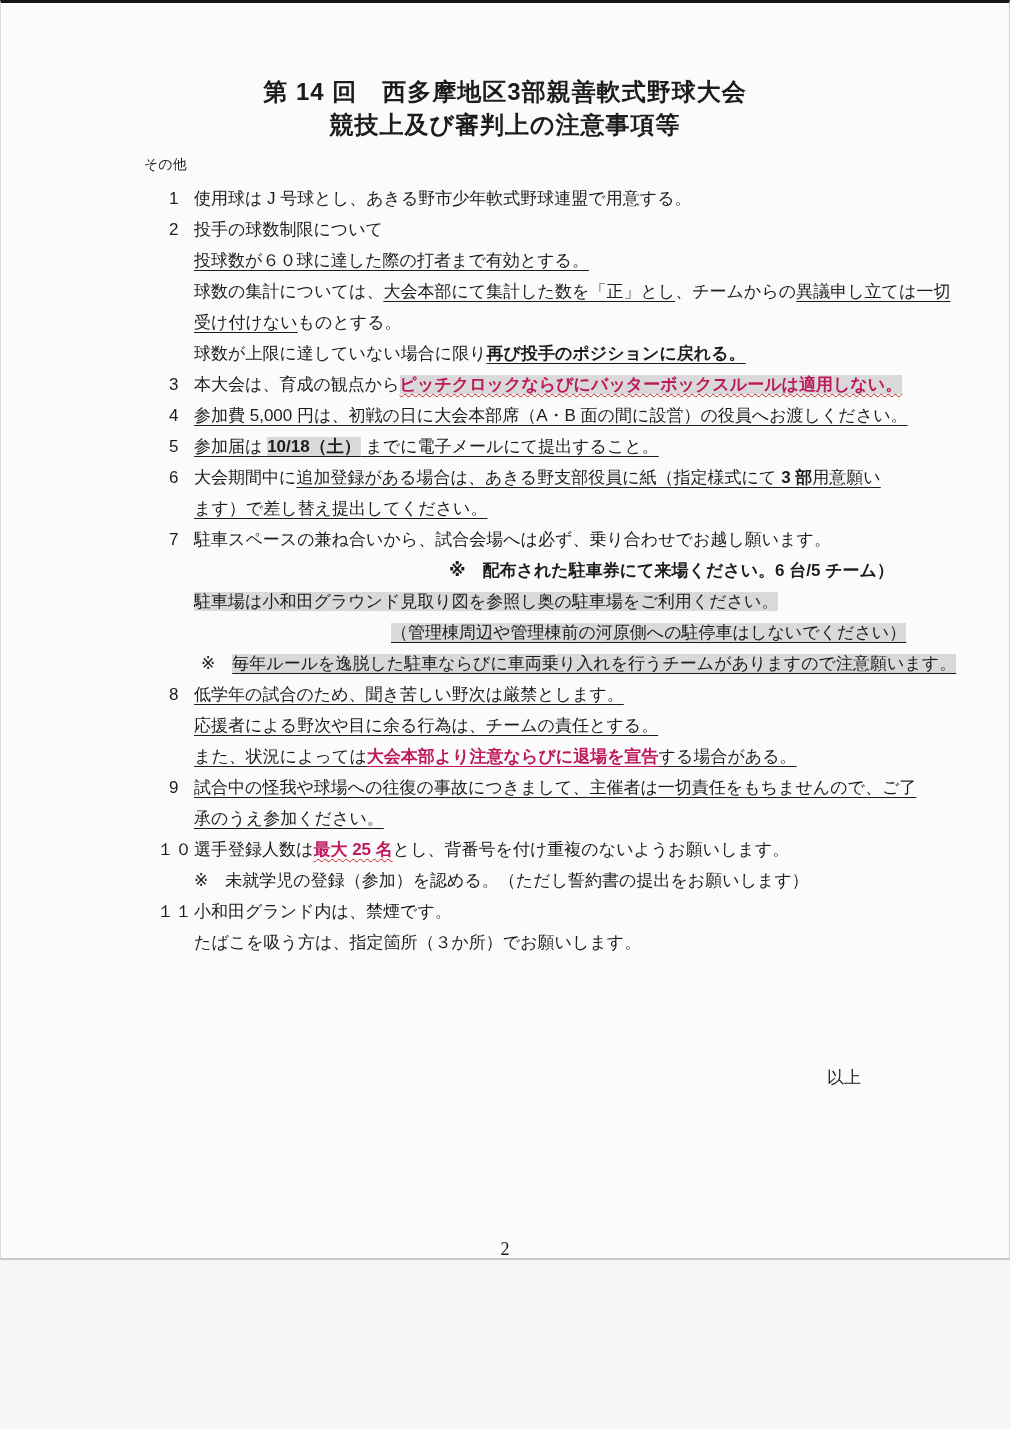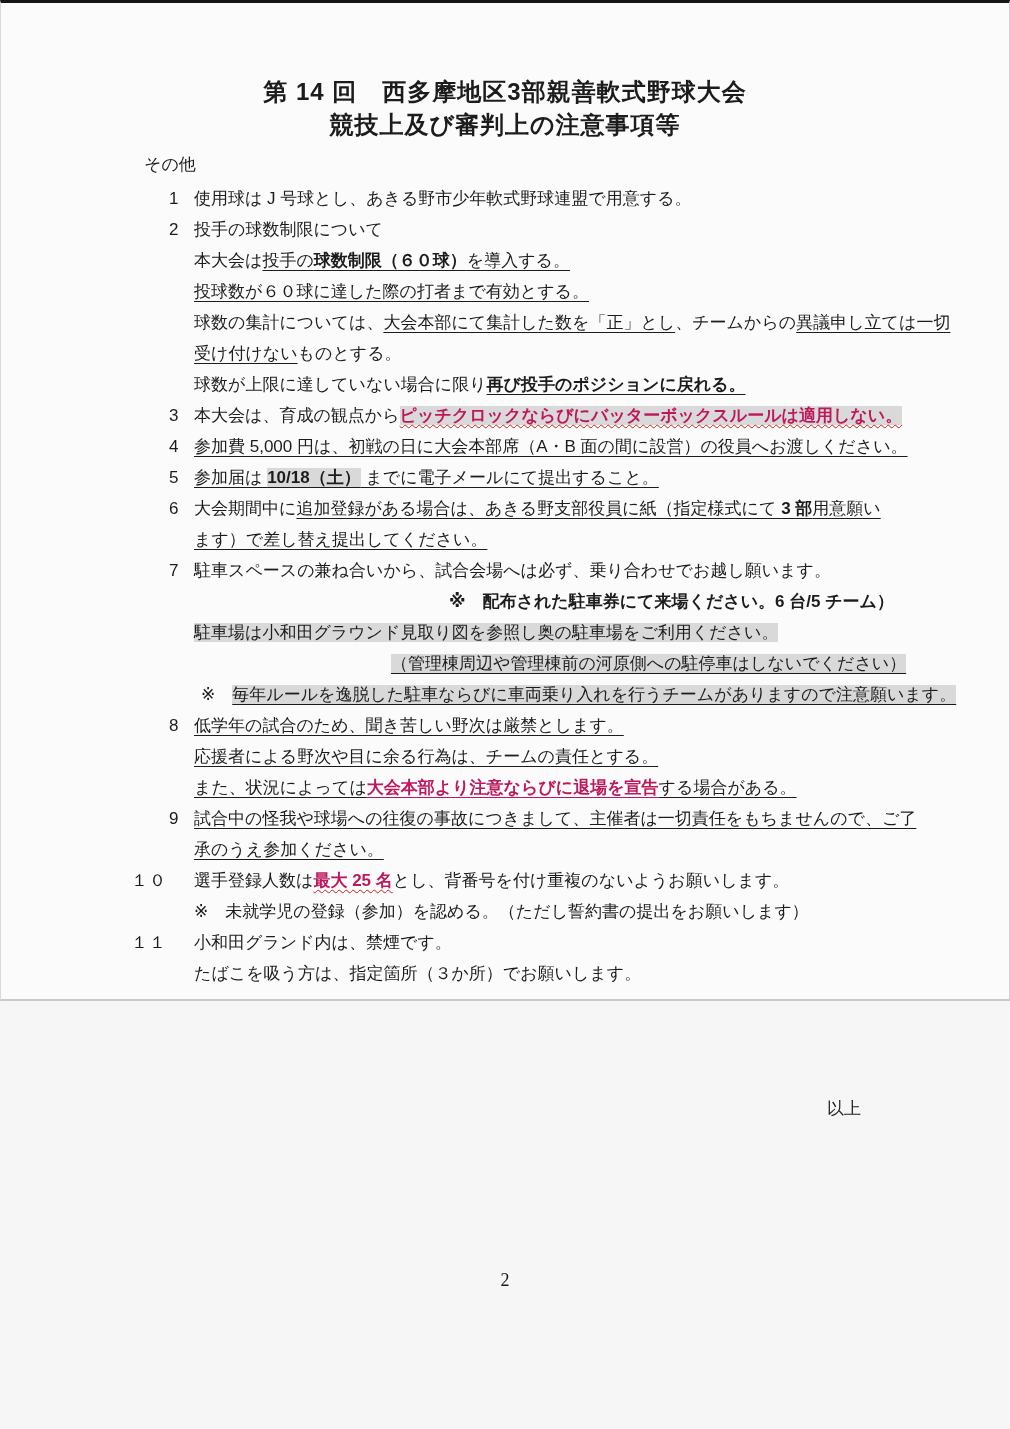--- a/index.html
+++ b/index.html
@@ -6,50 +6,51 @@
   html, body { margin: 0; padding: 0; }
   body {
     width: 1010px; height: 1429px;
     background: #f6f6f6;
     font-family: "Liberation Sans", "DejaVu Sans", sans-serif;
     color: #1c1c1c;
     overflow: hidden;
   }
   .page {
     position: relative;
-    width: 1010px; height: 1001px;
+    width: 1010px; height: 1260px;
     background: #fbfbfb;
     border-top: 3px solid #161616;
     border-left: 1px solid #d9d9d9;
     border-right: 1px solid #cfcfcf;
     border-bottom: 2px solid #c9c9c9;
   }
   .doc-title {
     margin-top: 72px;
     text-align: center;
     font-size: 24px;
     font-weight: bold;
     line-height: 33px;
     letter-spacing: 1px;
   }
   .section-heading {
     margin: 12px 0 0 143px;
-    font-size: 17px;
+    font-size: 14px;
     line-height: 24px;
+    font-family: Liberation Mono, monospace;
   }
   .lines { margin-top: 6px; font-size: 17px; }
   .line {
     position: relative;
     line-height: 31px;
     min-height: 31px;
     padding-left: 193px;
     white-space: nowrap;
   }
   .line .num { position: absolute; left: 168px; top: 0; }
-  .line .num.wide { left: 130px; letter-spacing: 1px; }
+  .line .num.wide { left: 156px; letter-spacing: 1px; }
   .line.note-deep  { padding-left: 448px; }
   .line.paren-deep { padding-left: 390px; }
   .line.note-body  { padding-left: 200px; }
   .f-u {
     text-decoration-line: underline;
     text-decoration-thickness: 1px;
     text-underline-offset: 4px;
   }
   .f-b { font-weight: bold; }
   .f-r { color: #be185d; }
@@ -81,21 +82,20 @@
   <div class="doc-title">
     <div>第 14 回　西多摩地区3部親善軟式野球大会</div>
     <div>競技上及び審判上の注意事項等</div>
   </div>
 
   <div class="section-heading">その他</div>
 
   <div class="lines">
       <div class="line item"><span class="num">1</span><span class="">使用球は J 号球とし、あきる野市少年軟式野球連盟で用意する。</span></div>
       <div class="line item"><span class="num">2</span><span class="">投手の球数制限について</span></div>
-      <div class="line body"><span class="">本大会は</span><span class="f-u">投手の</span><span class="f-u f-b">球数制限（６０球）</span><span class="f-u">を導入する。</span></div>
       <div class="line body"><span class="f-u">投球数が６０球に達した際の打者まで有効とする。</span></div>
       <div class="line body"><span class="">球数の集計については、</span><span class="f-u">大会本部にて集計した数を「正」とし</span><span class="">、チームからの</span><span class="f-u">異議申し立ては一切</span></div>
       <div class="line body"><span class="f-u">受け付けない</span><span class="">ものとする。</span></div>
       <div class="line body"><span class="">球数が上限に達していない場合に限り</span><span class="f-u f-b">再び投手のポジションに戻れる。</span></div>
       <div class="line item"><span class="num">3</span><span class="">本大会は、育成の観点から</span><span class="f-b f-r f-hl f-wavy">ピッチクロックならびにバッターボックスルールは適用しない。</span></div>
       <div class="line item"><span class="num">4</span><span class="f-u">参加費 5,000 円は、初戦の日に大会本部席（A・B 面の間に設営）の役員へお渡しください。</span></div>
       <div class="line item"><span class="num">5</span><span class="f-u">参加届は </span><span class="f-u f-b f-hl">10/18（土）</span><span class="f-u"> までに電子メールにて提出すること。</span></div>
       <div class="line item"><span class="num">6</span><span class="">大会期間中に</span><span class="f-u">追加登録がある場合は、あきる野支部役員に紙（指定様式にて </span><span class="f-u f-b">3 部</span><span class="f-u">用意願い</span></div>
       <div class="line body"><span class="f-u">ます）で差し替え提出してください。</span></div>
       <div class="line item"><span class="num">7</span><span class="">駐車スペースの兼ね合いから、試合会場へは必ず、乗り合わせでお越し願います。</span></div>

